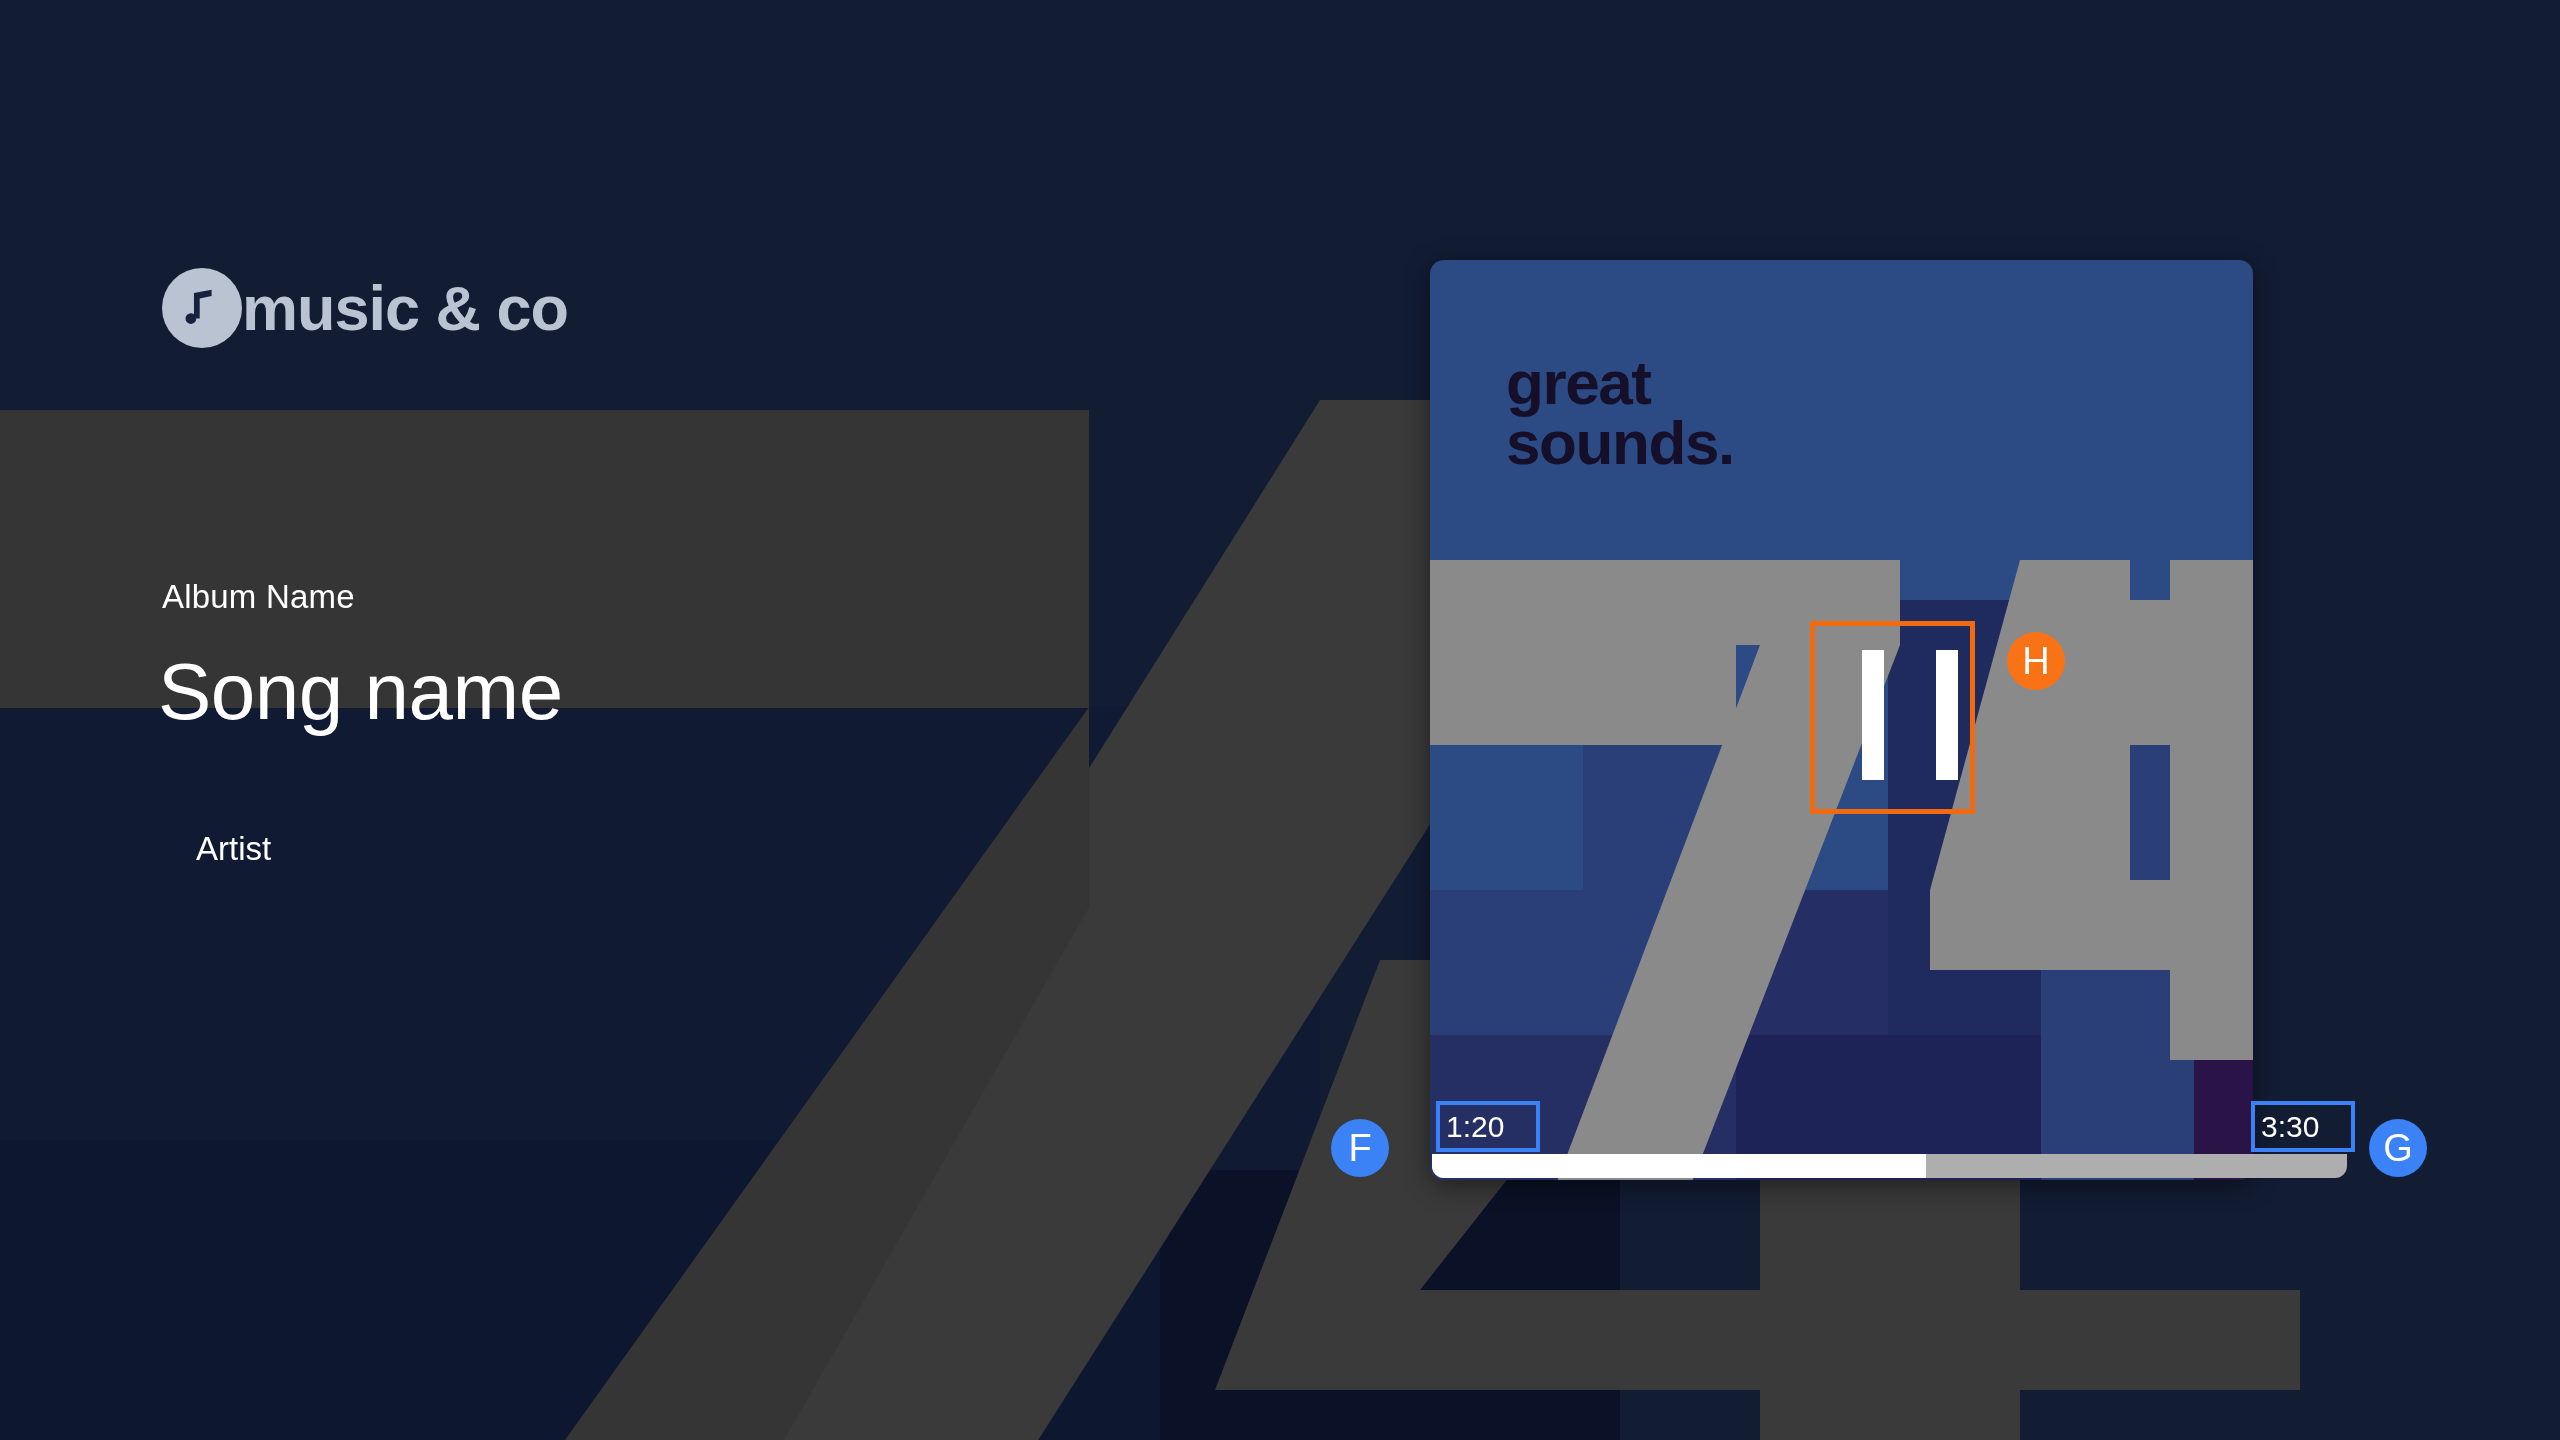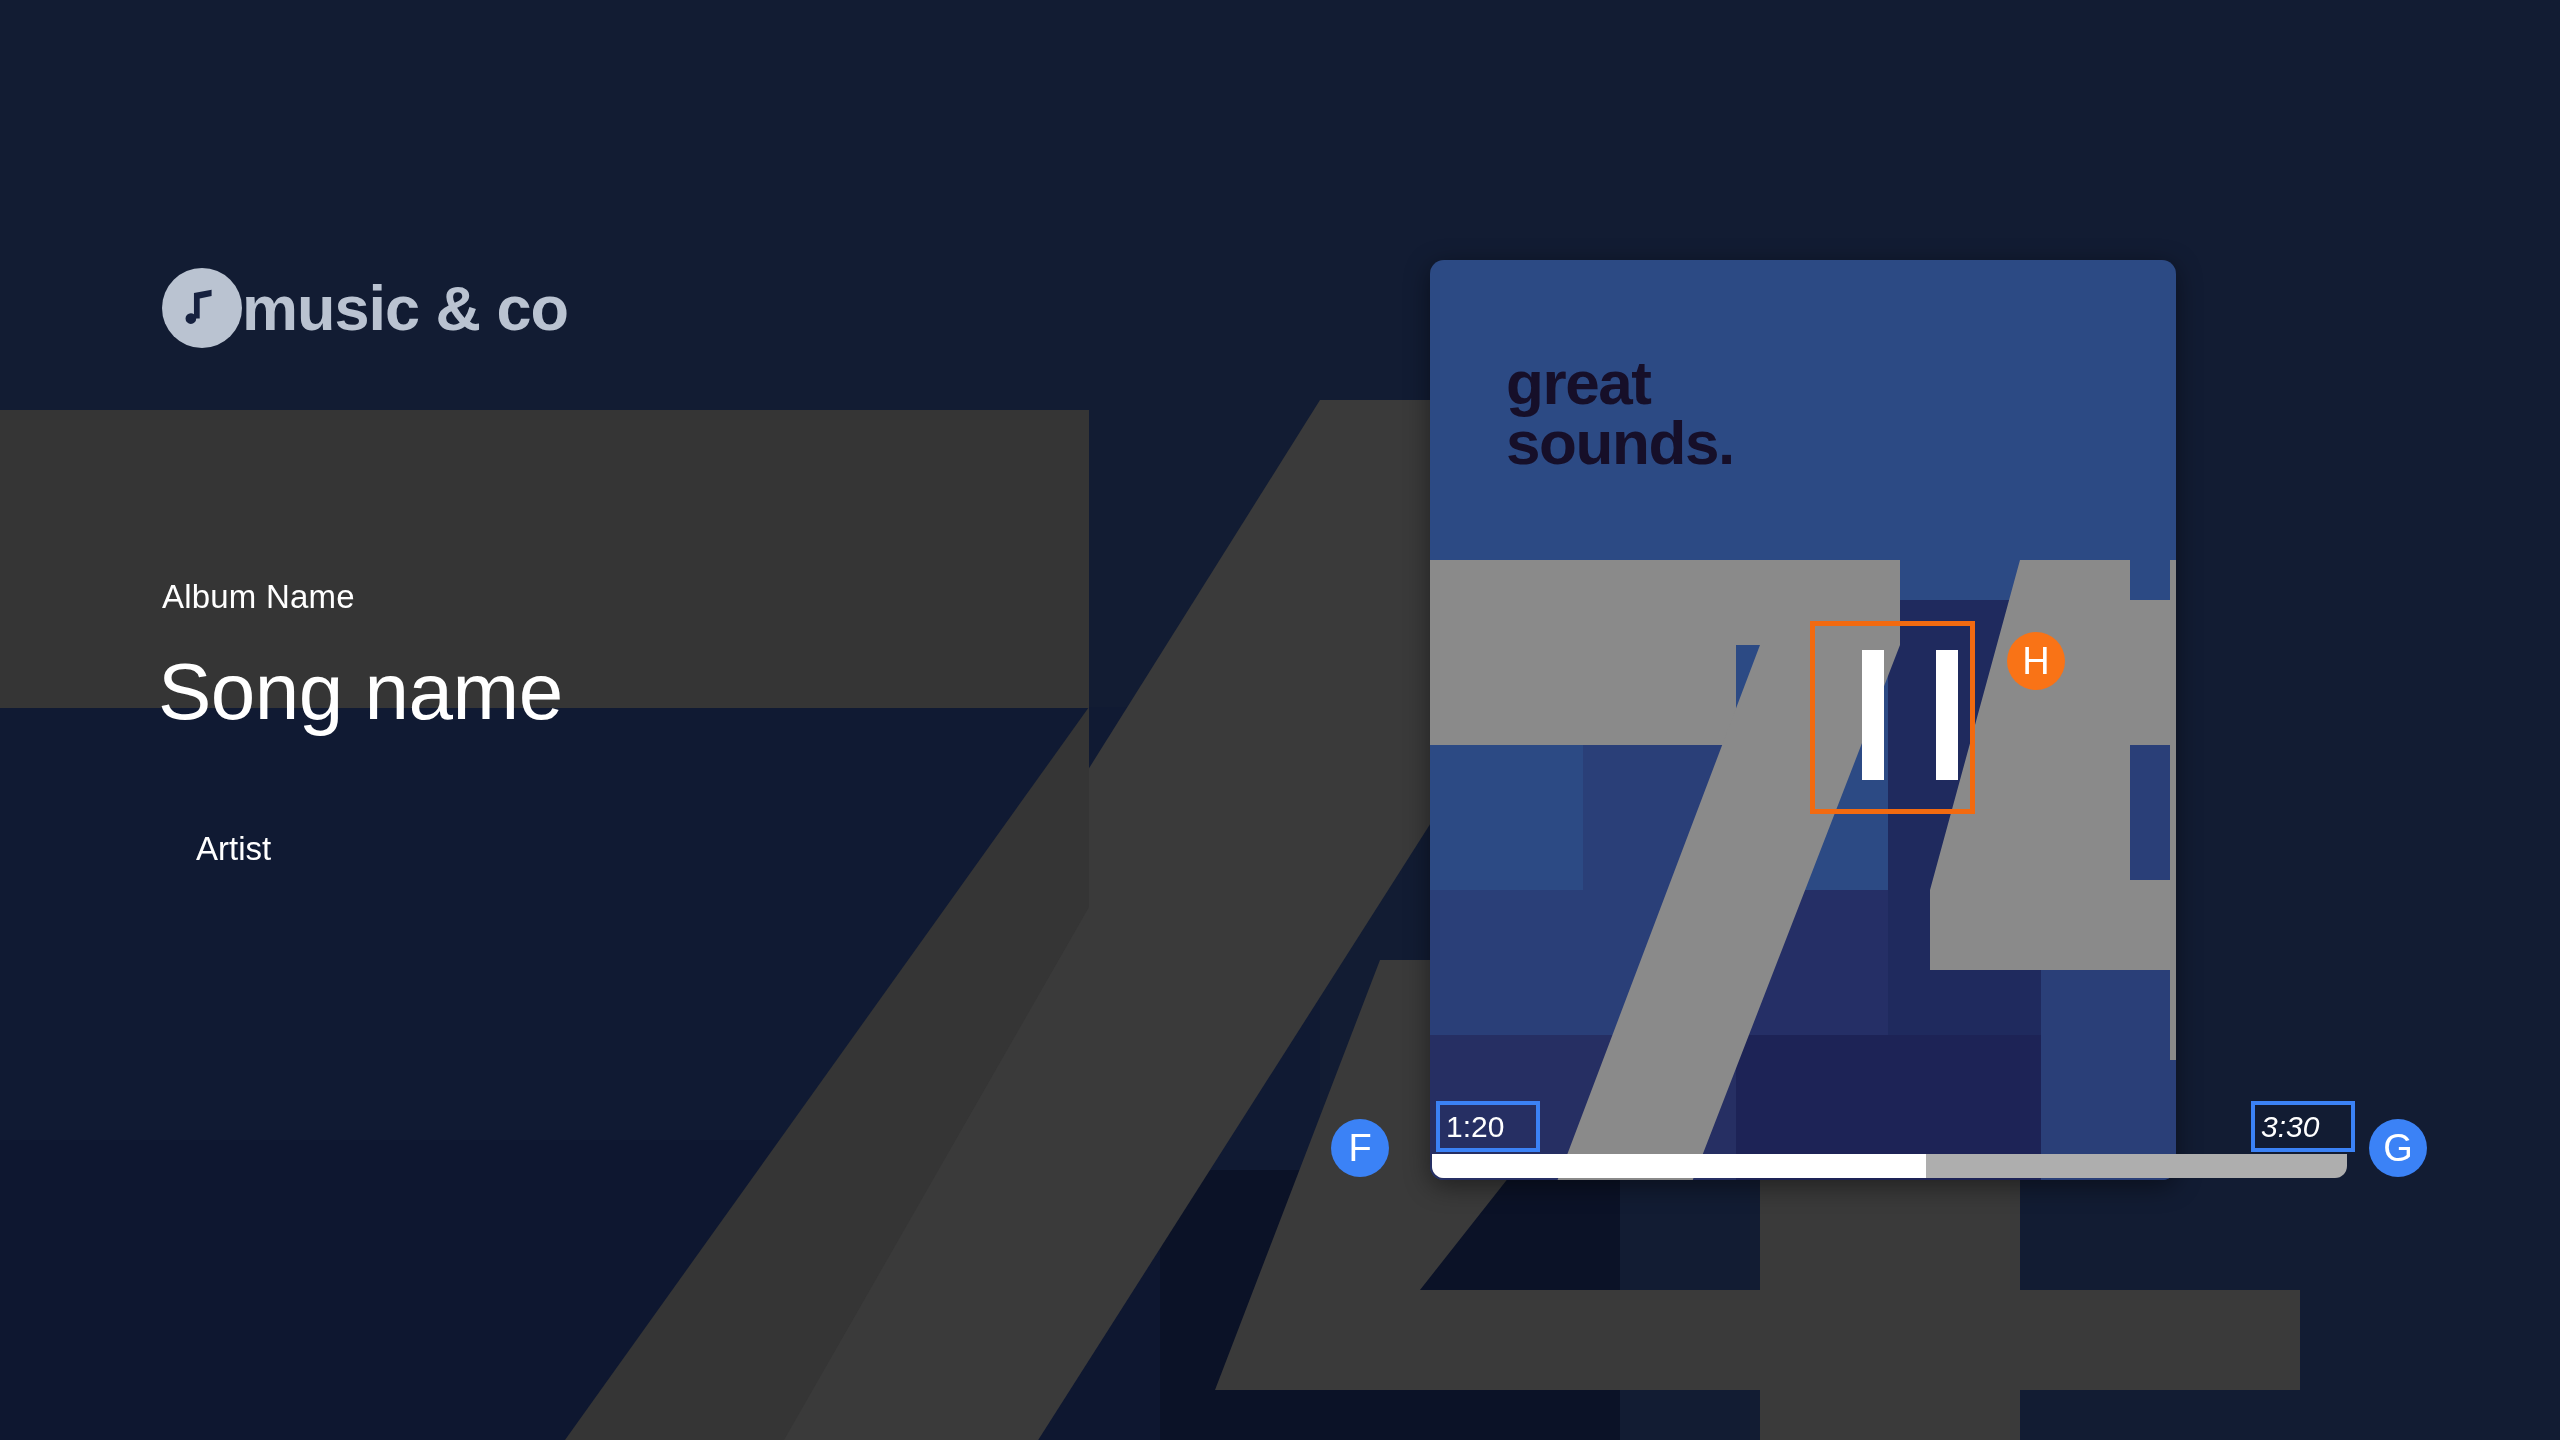--- a/index.html
+++ b/index.html
@@ -82,21 +82,21 @@
   }
   #np-artist {
     position: absolute; left: 162px; top: 830px;
     color: #ffffff; font-size: 33px; font-weight: 400; margin-left: 34px;
   }
 
   
   #album-card {
     position: absolute;
     left: 1430px; top: 260px;
-    width: 746px; height: 920px;
+    width: 823px; height: 920px;
     border-radius: 14px;
     overflow: hidden;
     background: #2c4a84;
     box-shadow: 0 6px 26px rgba(0,0,0,0.45);
   }
   #album-art-title {
     position: absolute; left: 76px; top: 93px;
     color: #160f29;
     font-size: 62px; font-weight: 700;
     line-height: 0.97; letter-spacing: -1.4px;
@@ -264,16 +264,16 @@
   </div>
 
   <div class="anno-box-orange" style="left:1810px; top:621px; width:165px; height:193px;"></div>
   <div class="anno-badge badge-orange" style="left:2007px; top:632px; width:58px; height:58px;">H</div>
 
   <div class="anno-box-blue" style="left:1436px; top:1101px; width:104px; height:51px;"></div>
   <div class="time-label" style="left:1436px; top:1101px; width:128px; height:51px;">1:20</div>
   <div class="anno-badge badge-blue" style="left:1331px; top:1119px; width:58px; height:58px;">F</div>
 
   <div class="anno-box-blue" style="left:2251px; top:1101px; width:104px; height:51px;"></div>
-  <div class="time-label" style="left:2251px; top:1101px; width:92px; height:51px;font-style:italic;">3:30</div>
+  <div class="time-label" style="left:2251px; top:1101px; width:92px; height:51px;">3:30</div>
   <div class="anno-badge badge-blue" style="left:2369px; top:1119px; width:58px; height:58px;">G</div>
 
 </div>
 
 </body></html>

